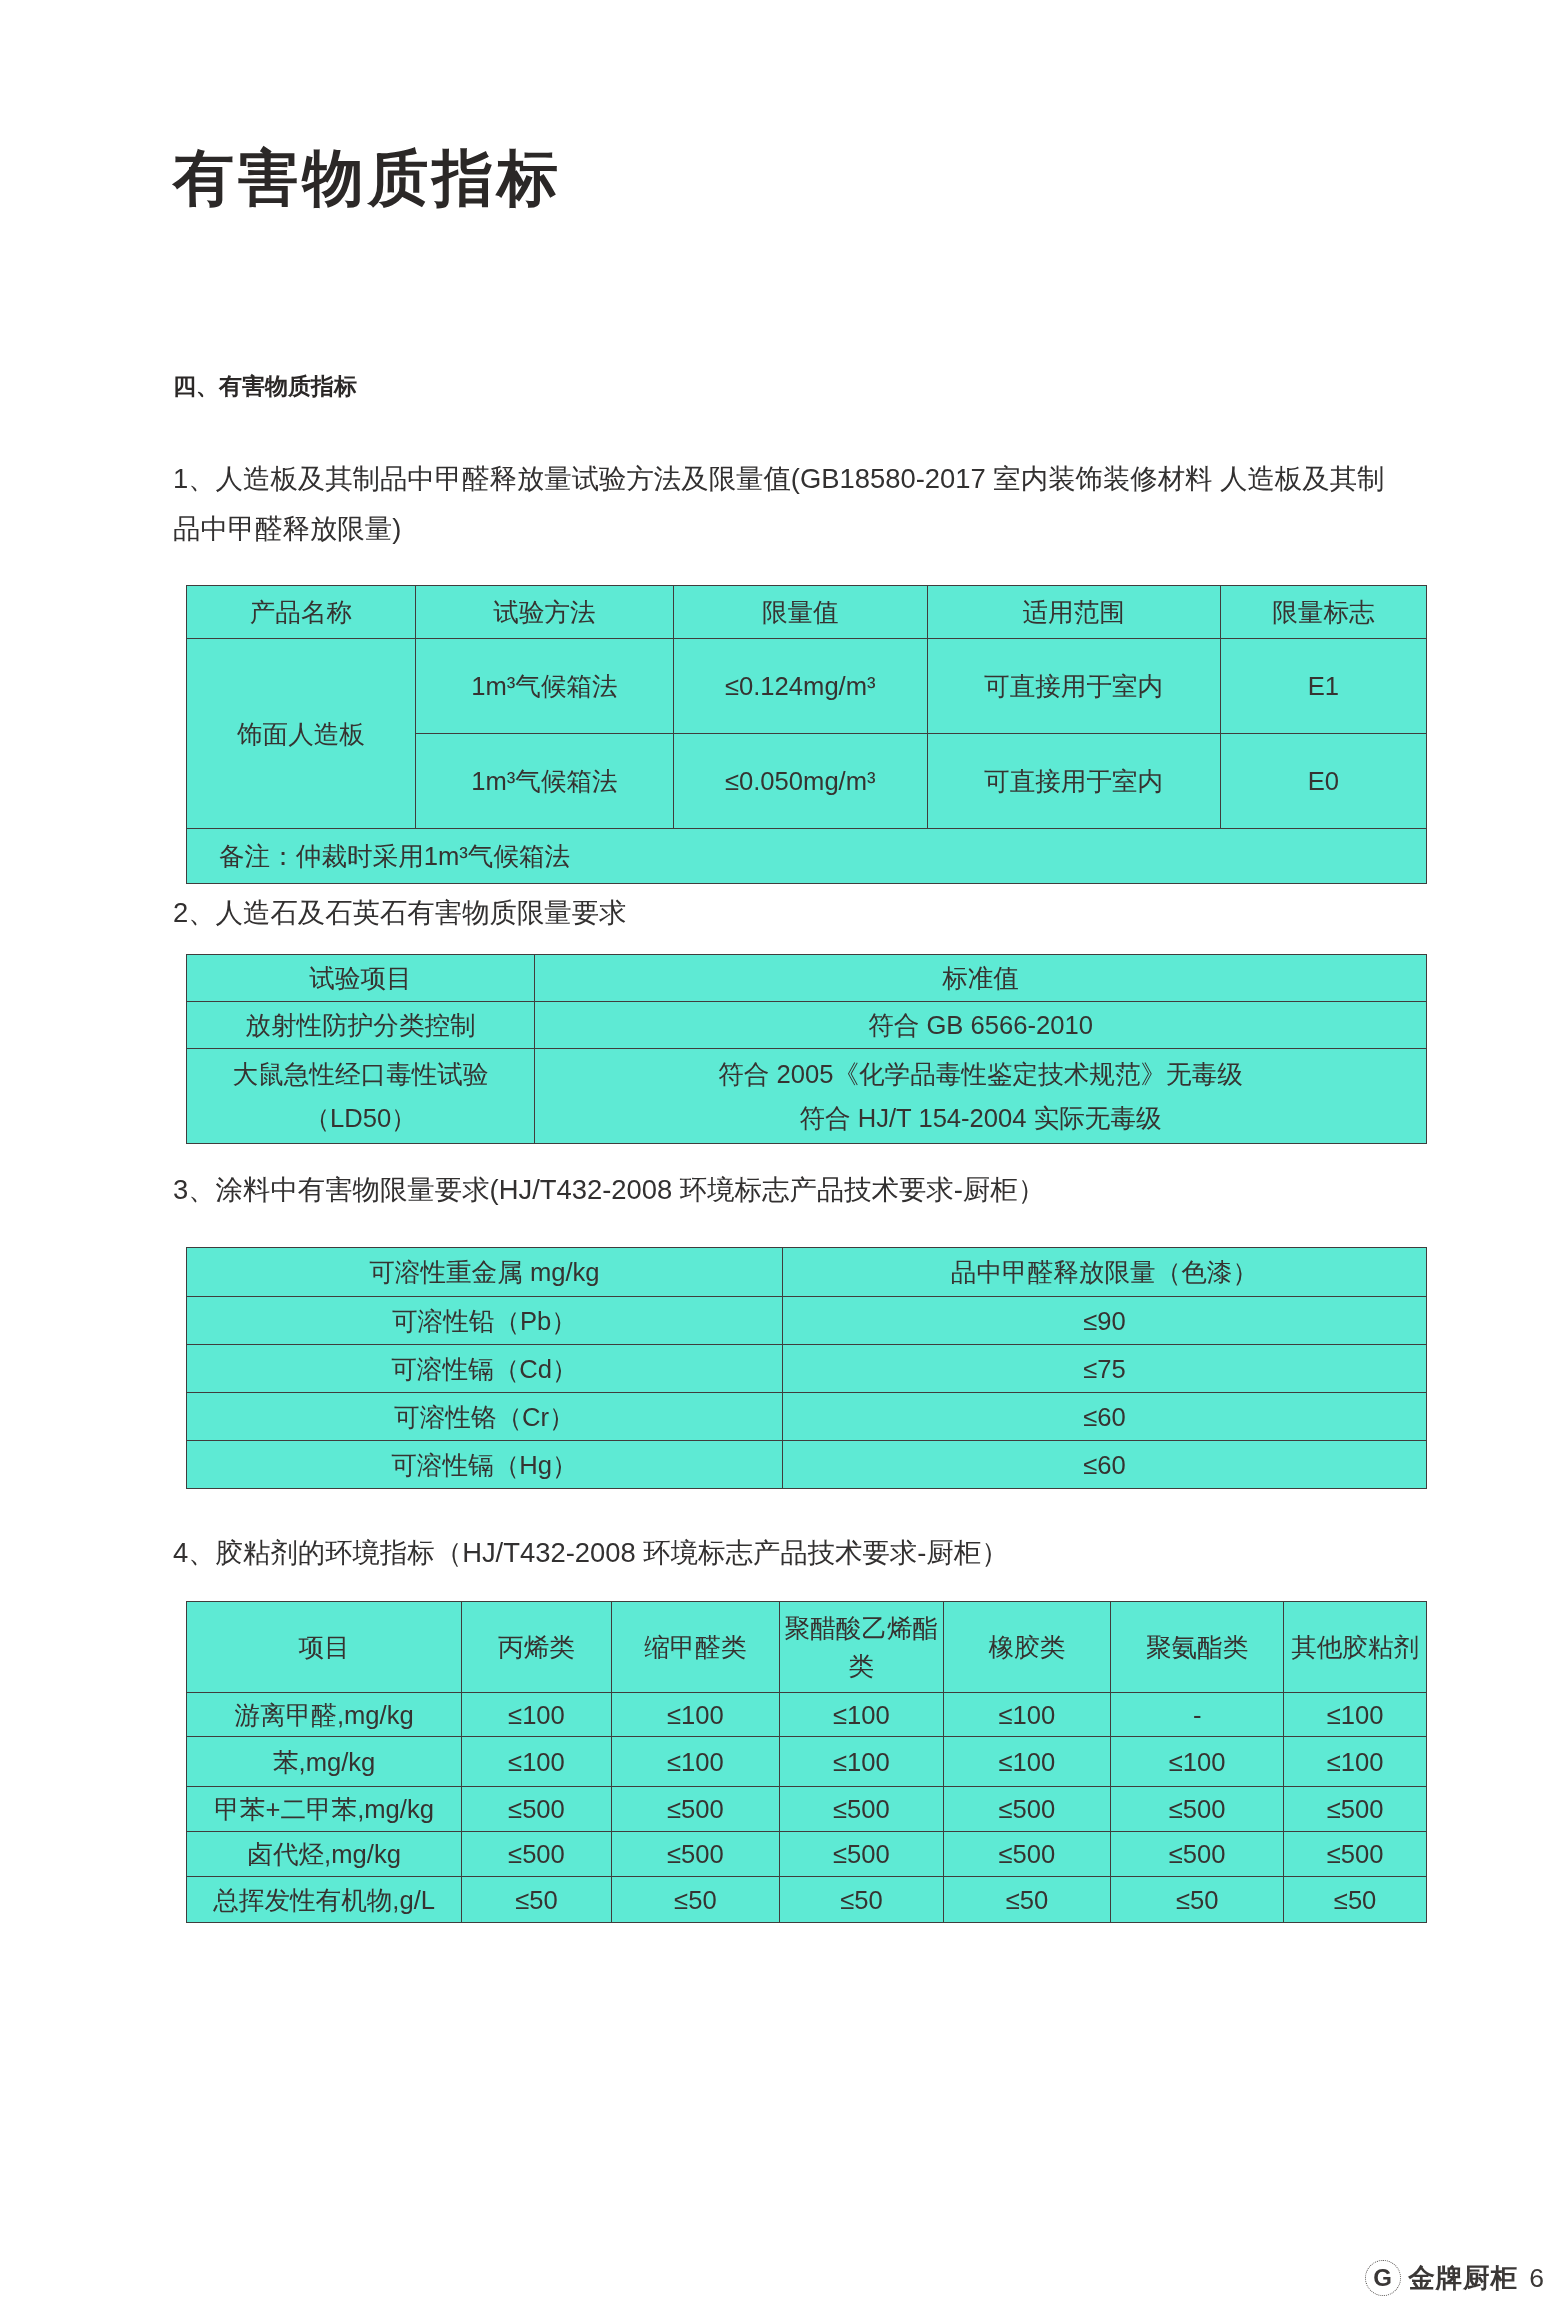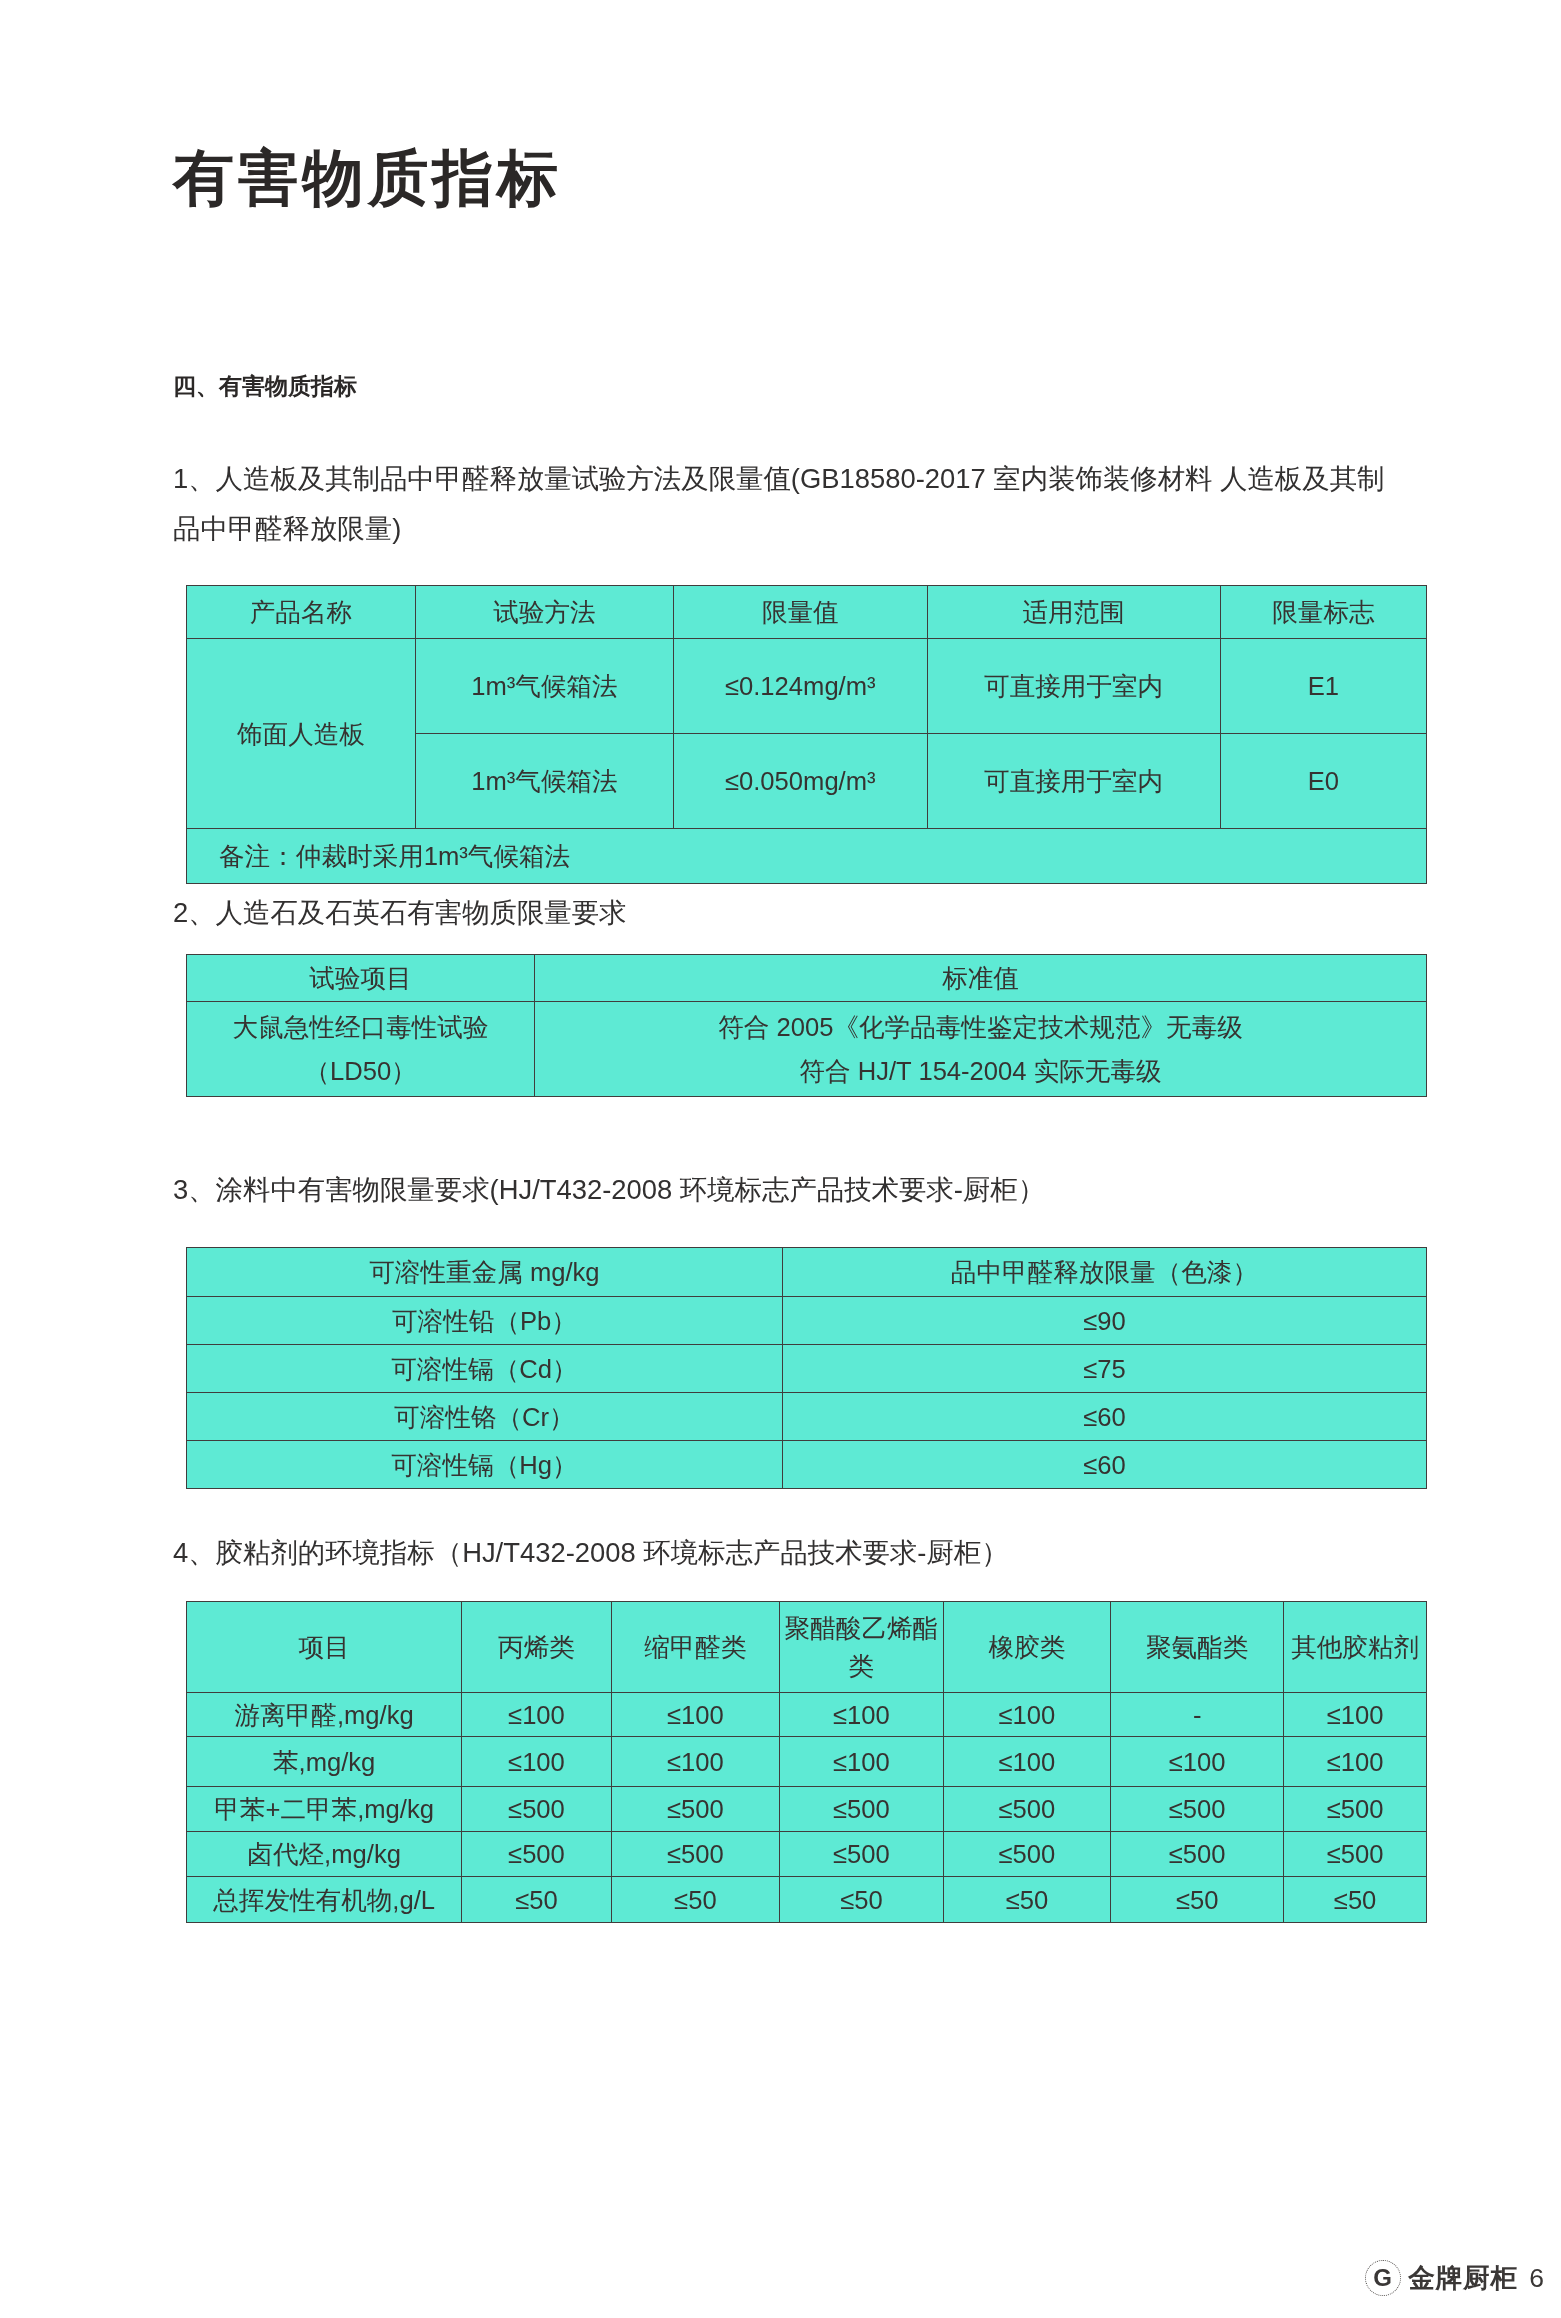--- a/index.html
+++ b/index.html
@@ -115,20 +115,24 @@
   <table class="doc t2">
     <colgroup>
       <col style="width:28.07%">
         <col style="width:71.93%">
     </colgroup>
     <tbody>
         <tr style="height:47px">
       <th>试验项目</th>
       <th>标准值</th>
     </tr>
+    <tr style="height:47px">
+      <td>放射性防护分类控制</td>
+      <td>符合 GB 6566-2010</td>
+    </tr>
     <tr style="height:95px">
       <td>
         <div class="two-line">大鼠急性经口毒性试验</div>
         <div class="two-line">（LD50）</div>
       </td>
       <td>
         <div class="two-line">符合 2005《化学品毒性鉴定技术规范》无毒级</div>
         <div class="two-line">符合 HJ/T 154-2004 实际无毒级</div>
       </td>
     </tr>

